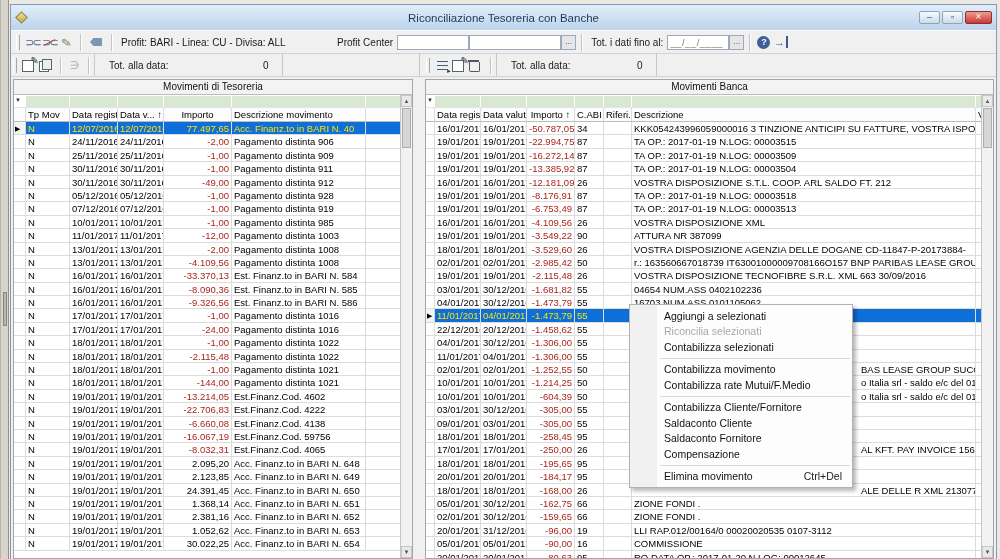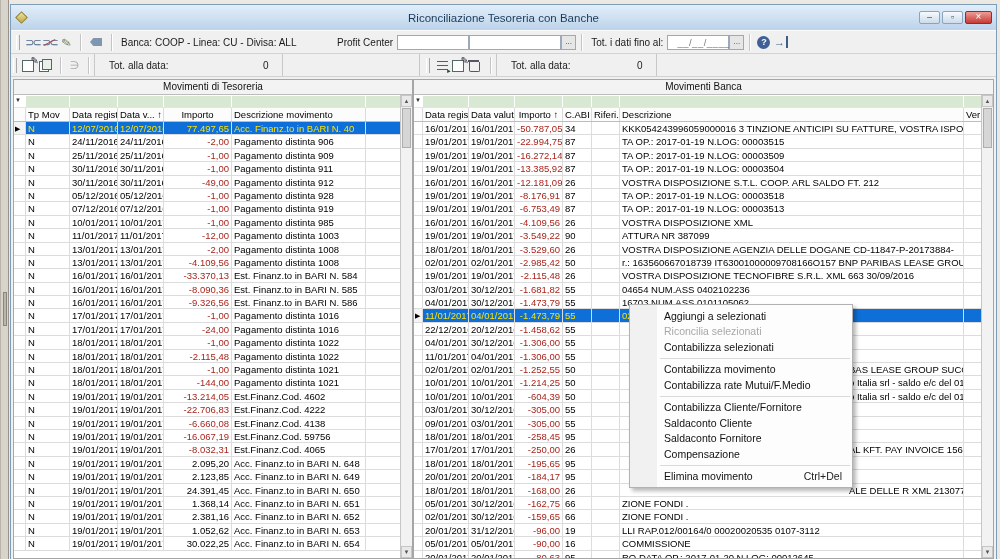--- a/index.html
+++ b/index.html
@@ -41,32 +41,32 @@
   .ic-send{color:#a8a8a8;font-size:11px}
   .ic-addrows{width:13px}
   .ic-addrows::before{content:"";width:11px;height:9px;background:repeating-linear-gradient(#4a6080 0 1.5px,transparent 1.5px 4px)}
   .ic-addrows::after{content:"►";position:absolute;right:-1px;bottom:0;font-size:6px;color:#2a4a2a}
   .ic-trash{width:12px;position:relative;height:15px}
   .ic-trash::before{content:"";position:absolute;left:1px;top:4px;width:9px;height:9px;border:1px solid #556;border-top:none;border-radius:0 0 2px 2px}
   .ic-trash::after{content:"";position:absolute;left:0;top:2px;width:11px;height:2px;background:#556}
   .tlabel{white-space:nowrap;margin:0 4px}
   .tinput{height:15px;border:1px solid #9aaabc;background:#fff;font-size:10px;font-family:"Liberation Sans",sans-serif;padding:0 2px}
   .in-pc1{width:72px} .in-pc2{width:92px}
-  .datefield{width:62px;height:15px;border:1px solid #9aaabc;background:#fff;color:#777;font-size:9.5px;line-height:14px;padding:0 9px;letter-spacing:.5px}
+  .datefield{width:62px;height:15px;border:1px solid #9aaabc;background:#fff;color:#777;font-size:9.5px;line-height:14px;padding:0 2px;letter-spacing:.5px}
   .dots{width:15px;height:15px;border:1px solid #9aaabc;background:#e6e6e6;font-size:8px;line-height:12px;text-align:center;color:#333}
   .bankinfo{min-width:208px;margin-left:4px}
   .totbox{display:flex;align-items:center;height:100%;border-left:1px solid #c8c8c8;border-right:1px solid #c8c8c8;padding:0 14px}
   .totval{display:inline-block;text-align:right}
   .totval.l{width:100px}.totval.r{width:72px}
   .tb2-left{width:408px;display:flex;align-items:center;height:100%}
   .tb2-right{flex:1;display:flex;align-items:center;height:100%;border-left:1px solid #c8c8c8;padding-left:4px}
   
   .panels{flex:1;display:flex;padding:2px 2px 0 2px;background:#f0f0f0;position:relative;overflow:hidden}
   .panel{background:#fff;border:1px solid #a6a6a6;display:flex;flex-direction:column;overflow:hidden}
-  .panel.left{width:400px;margin-right:0;flex:0 0 auto}
+  .panel.left{width:400px;margin-right:12px;flex:0 0 auto}
   .panel.right{flex:1}
   .ptitle{height:15px;flex:0 0 auto;background:#f3f3f3;border-bottom:1px solid #bcbcbc;text-align:center;font-size:10px;line-height:14px;color:#111}
   .gridwrap{flex:1;display:flex;overflow:hidden}
   .grid{flex:1;font-size:9.5px;overflow:hidden}
   .frow{display:flex;height:13px;background:#fff;border-bottom:1px solid #e4e4e4}
   .fcell{background:#d9e8d2;border-right:1px solid #fff;height:11px;margin-top:1px}
   .fcell.c0{background:#fff;position:relative}
   .fcell.c0::before{content:"▼";position:absolute;left:1px;top:1px;font-size:6px;color:#333}
   .hrow{display:flex;height:14px;background:#fcfcfc;border-bottom:1px solid #bdbdbd;color:#000}
   .hc{border-right:1px solid #dcdcdc;padding:1px 2px;white-space:nowrap;overflow:hidden}
@@ -134,21 +134,21 @@
     <div class="tb tb1">
       <span class="grip"></span>
       <span class="ticon ic-join">⊃⊂</span>
       <span class="ticon ic-unjoin">⊃⊂</span>
       <span class="ticon ic-wand">✎</span>
       <span class="vsep"></span>
       <span class="ticon">
           <span class="ic-tag"></span>
         </span>
       <span class="vsep"></span>
-      <span class="tlabel bankinfo">Banca: COOP - Linea: CU - Divisa: ALL</span>
+      <span class="tlabel bankinfo">Profit: BARI - Linea: CU - Divisa: ALL</span>
       <span class="tlabel">Profit Center</span>
       <input class="tinput in-pc1" value="" style="">
       <input class="tinput in-pc2" value="" style="">
       <span class="dots">...</span>
       <span class="vsep"></span>
       <span class="tlabel">Tot. i dati fino al:</span>
       <span class="datefield">__/__/____</span>
       <span class="dots">...</span>
       <span class="vsep"></span>
       <span class="ticon">

